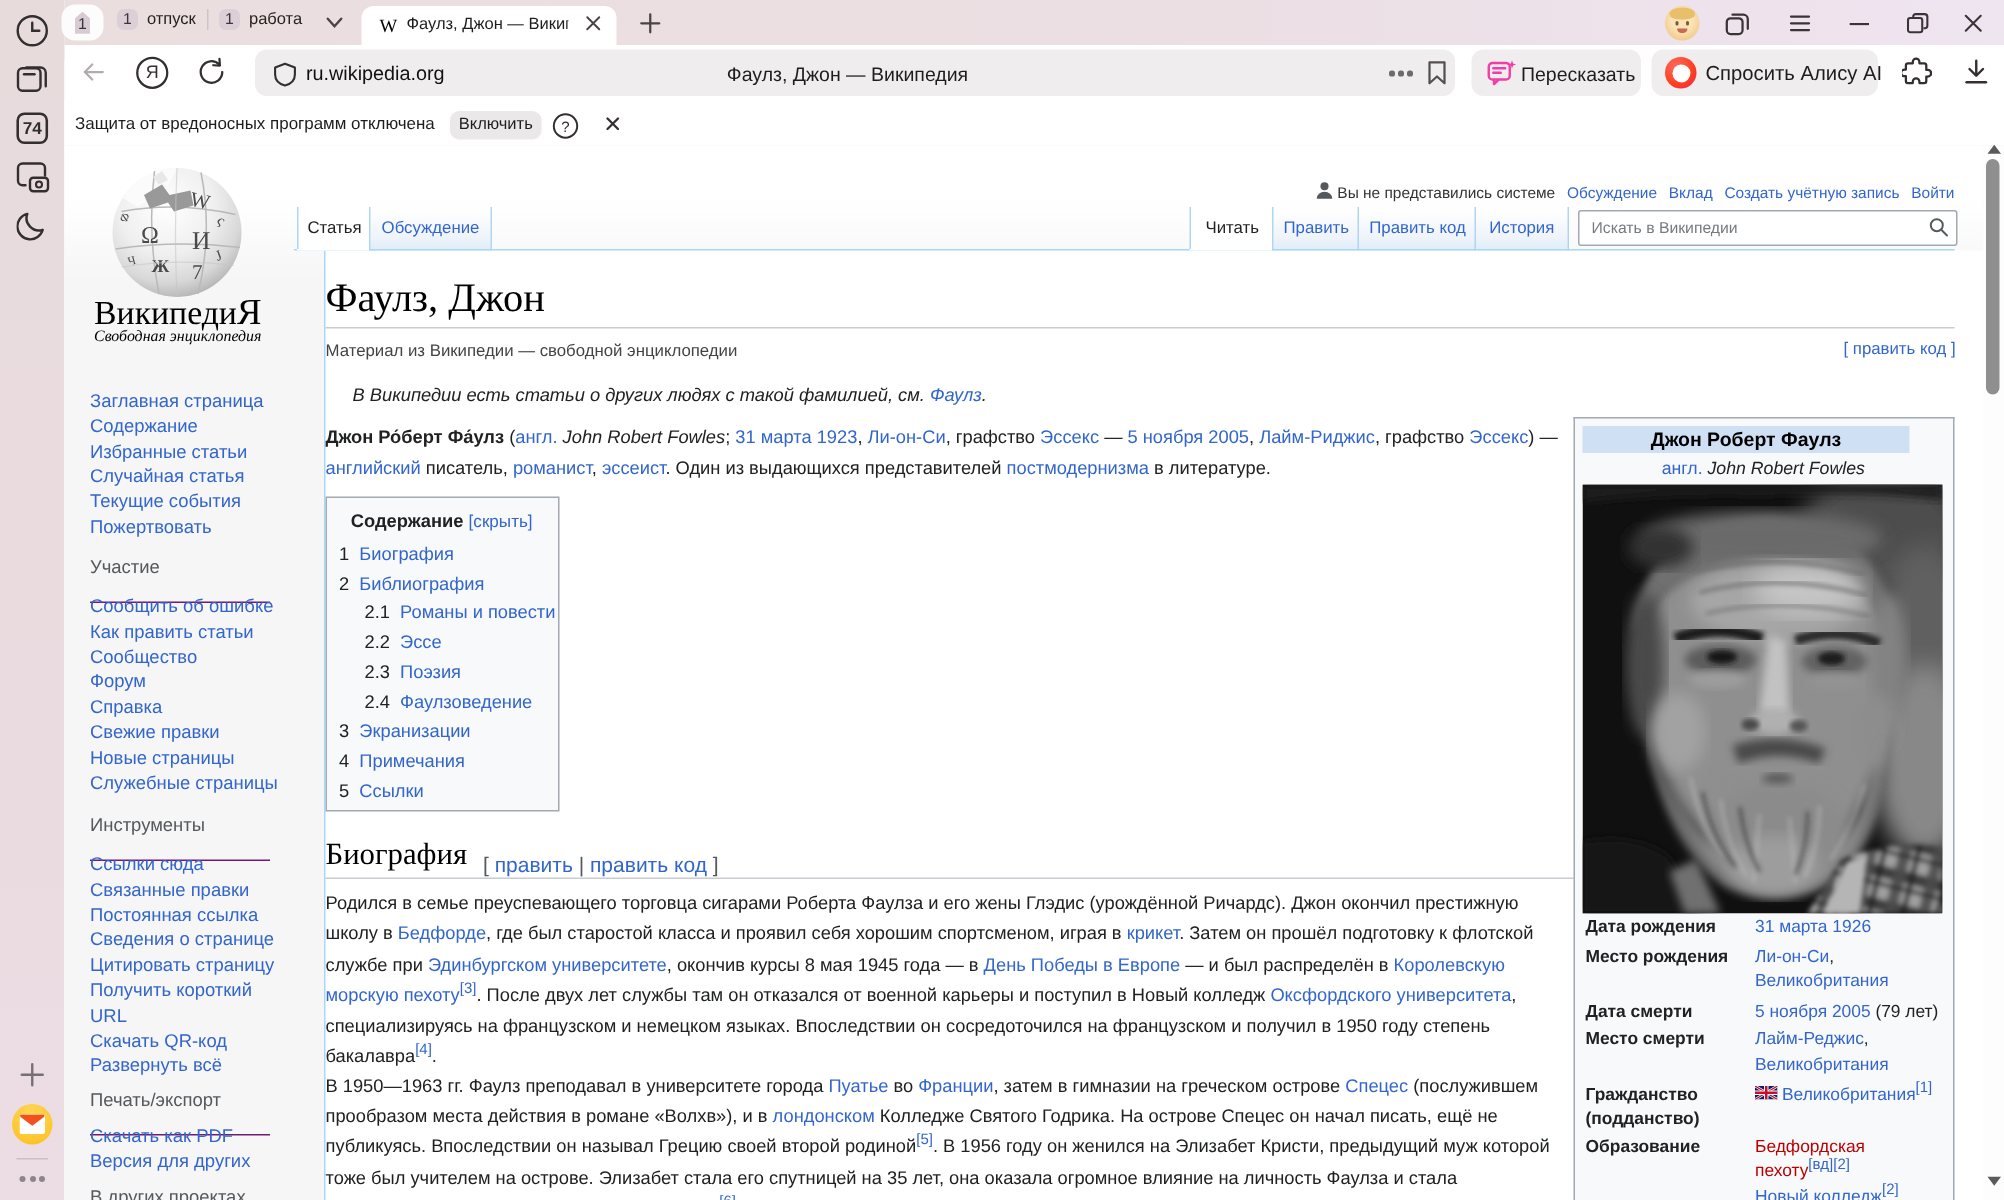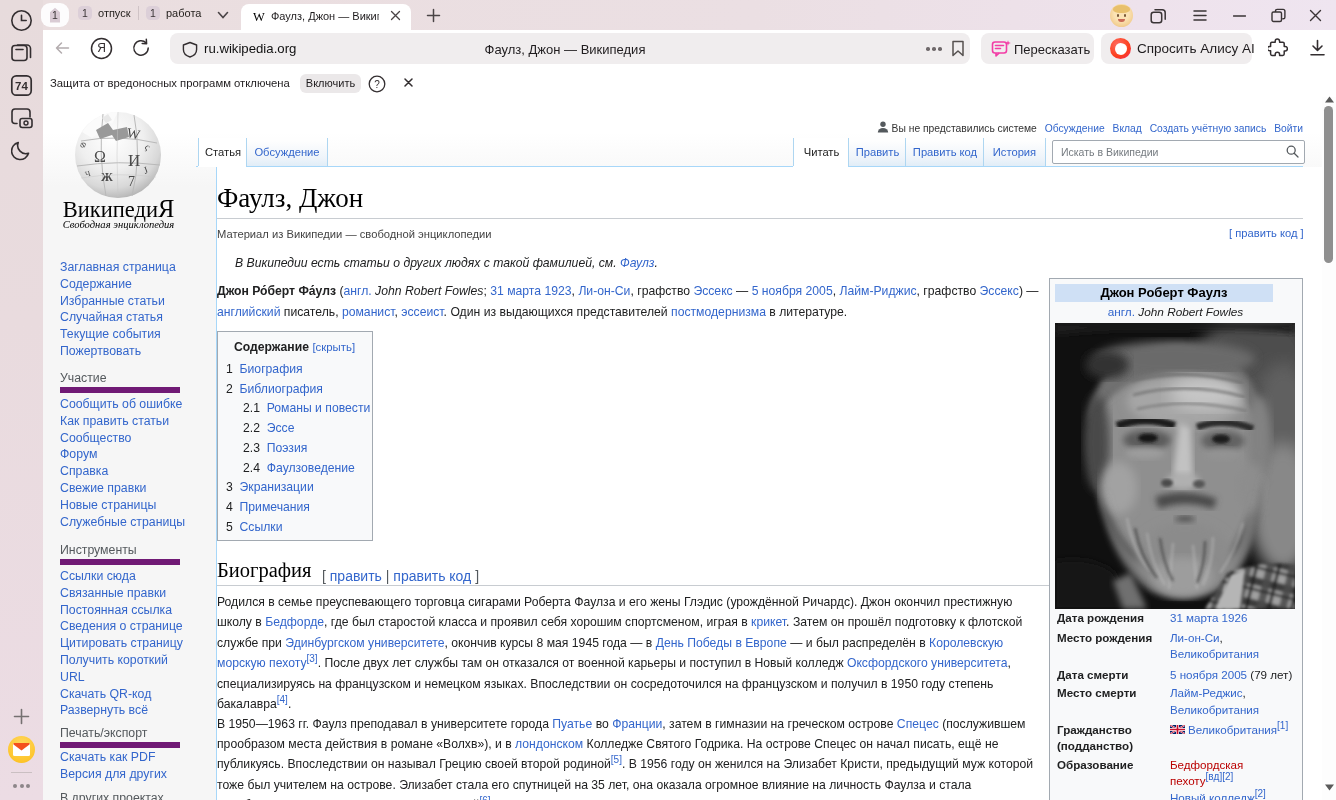--- a/index.html
+++ b/index.html
@@ -14,21 +14,21 @@
   #mainarea{left:43px;top:30px;width:1293px;height:770px;background:#fff;border-top-left-radius:12px;}
   #notifbar{left:43px;top:67px;width:1293px;height:30px;background:#fff;border-bottom:1px solid #eceaea;}
   .pill{background:#f0edee;border-radius:8px;}
   
   #wiki{left:43px;top:97px;width:1279px;height:703px;background:#f6f6f6;overflow:hidden;}
   #wikibase{left:43px;top:97px;width:1279px;height:90px;background:linear-gradient(#ffffff 40%,#f6f6f6 100%);}
   #content{left:216px;top:167px;width:1106px;height:633px;background:#fff;border-left:1px solid #a7d7f9;}
   a{text-decoration:none;color:#3366cc;}
   .navlist{font-size:12.3px;color:#3366cc;}
   .navlist div{height:16.8px;line-height:16.8px;white-space:nowrap;}
-  .navhead{color:#54595d;font-size:12.3px;border-bottom:6px solid #701a75;width:120px;padding-bottom:2px;}
+  .navhead{color:#54595d;font-size:12.3px;border-bottom:1px solid #701a75;width:120px;padding-bottom:16px;}
   .vtab{font-size:11.2px;line-height:29px;height:29px;display:inline-block;
      background:linear-gradient(#fefefe 10%,#eef4fa 70%,#dfecf7 100%);
      border-left:1px solid #aed6f1;text-align:center;}
   .vtab.sel{background:#fff;color:#222;}
   sup{font-size:10px;line-height:0;}
 </style>
 </head>
 <body>
 <div id="stage">
 

